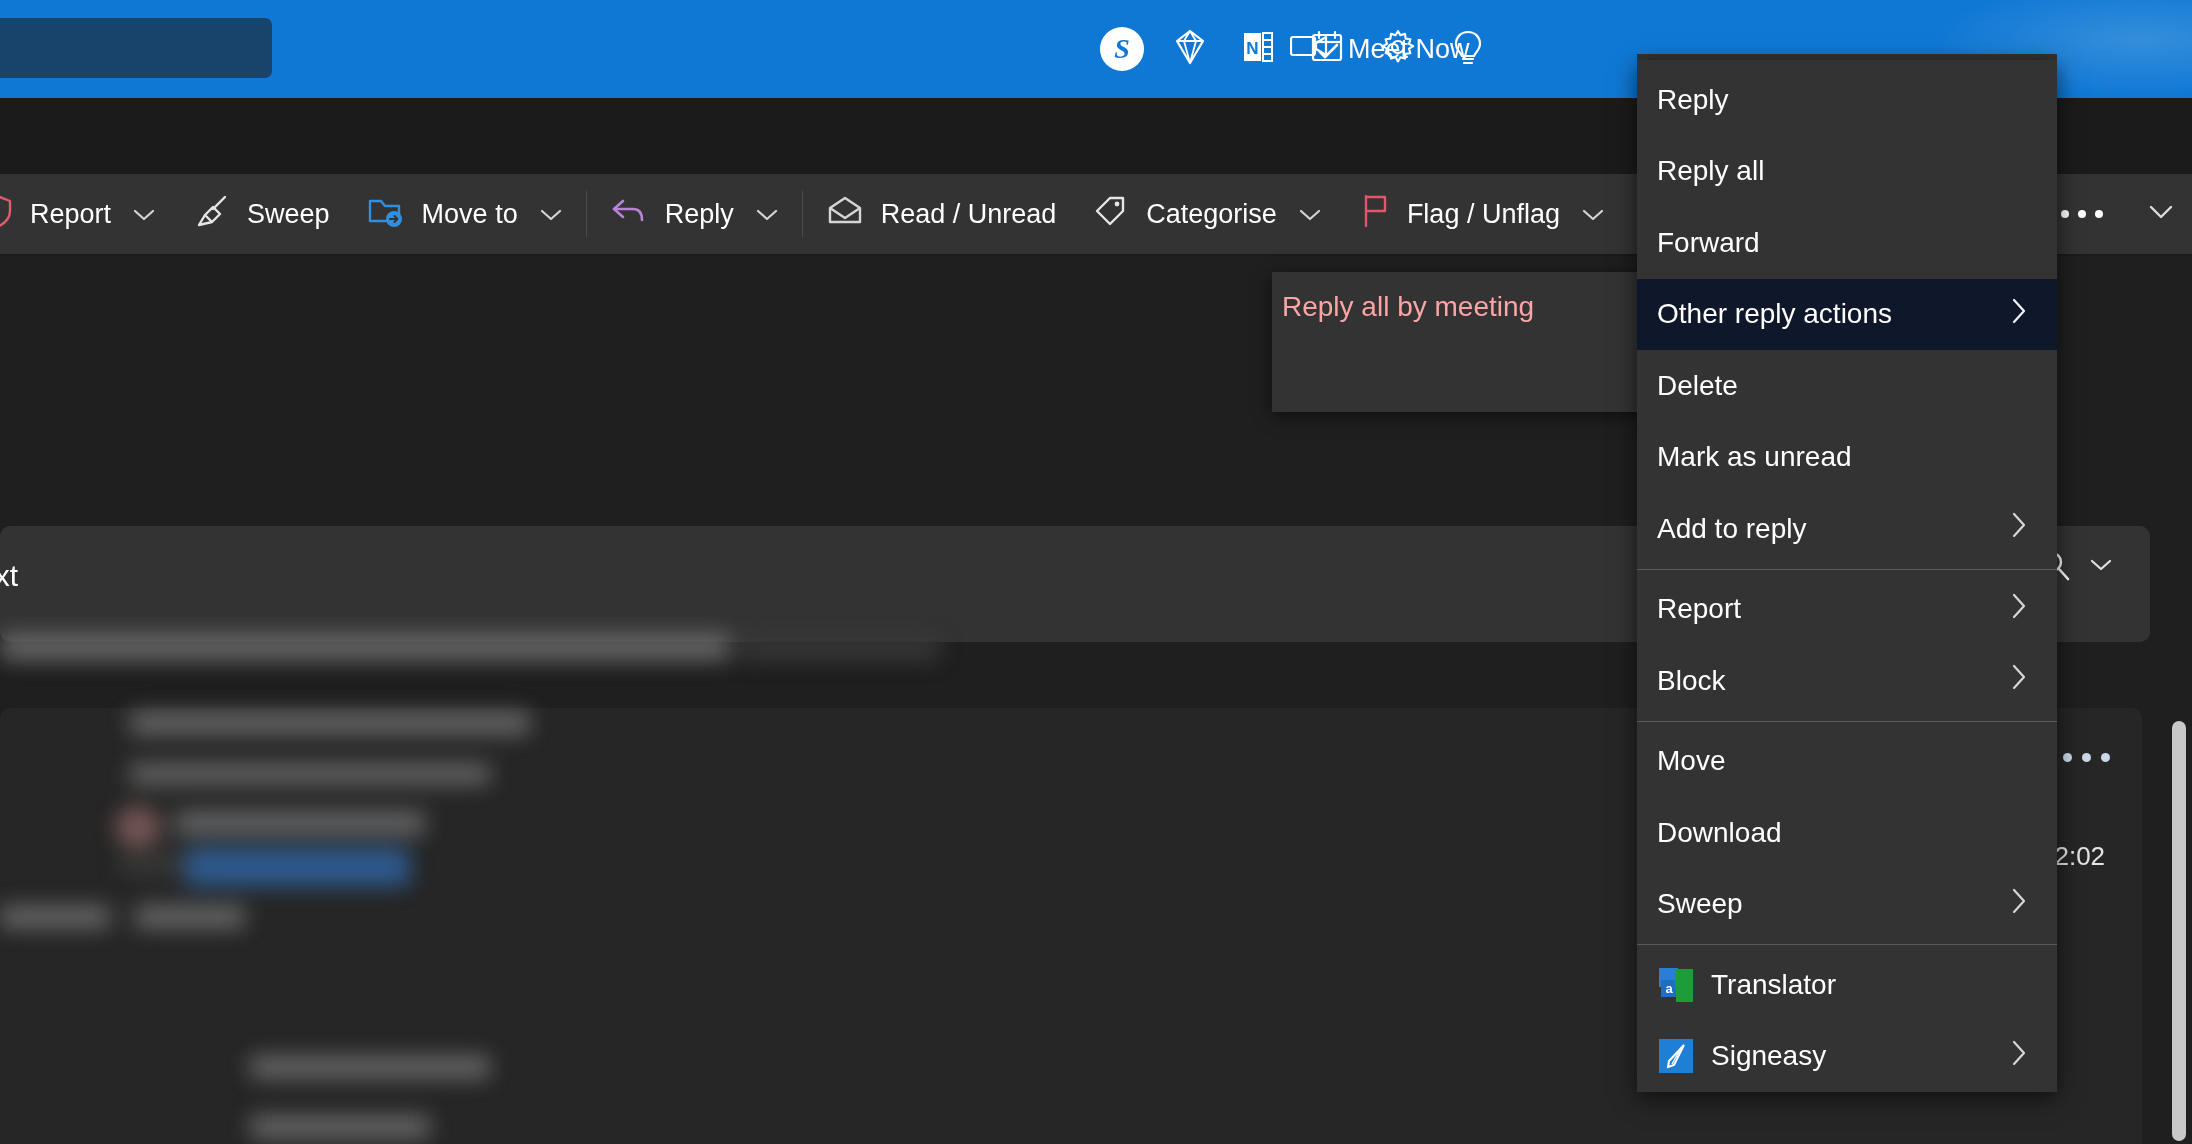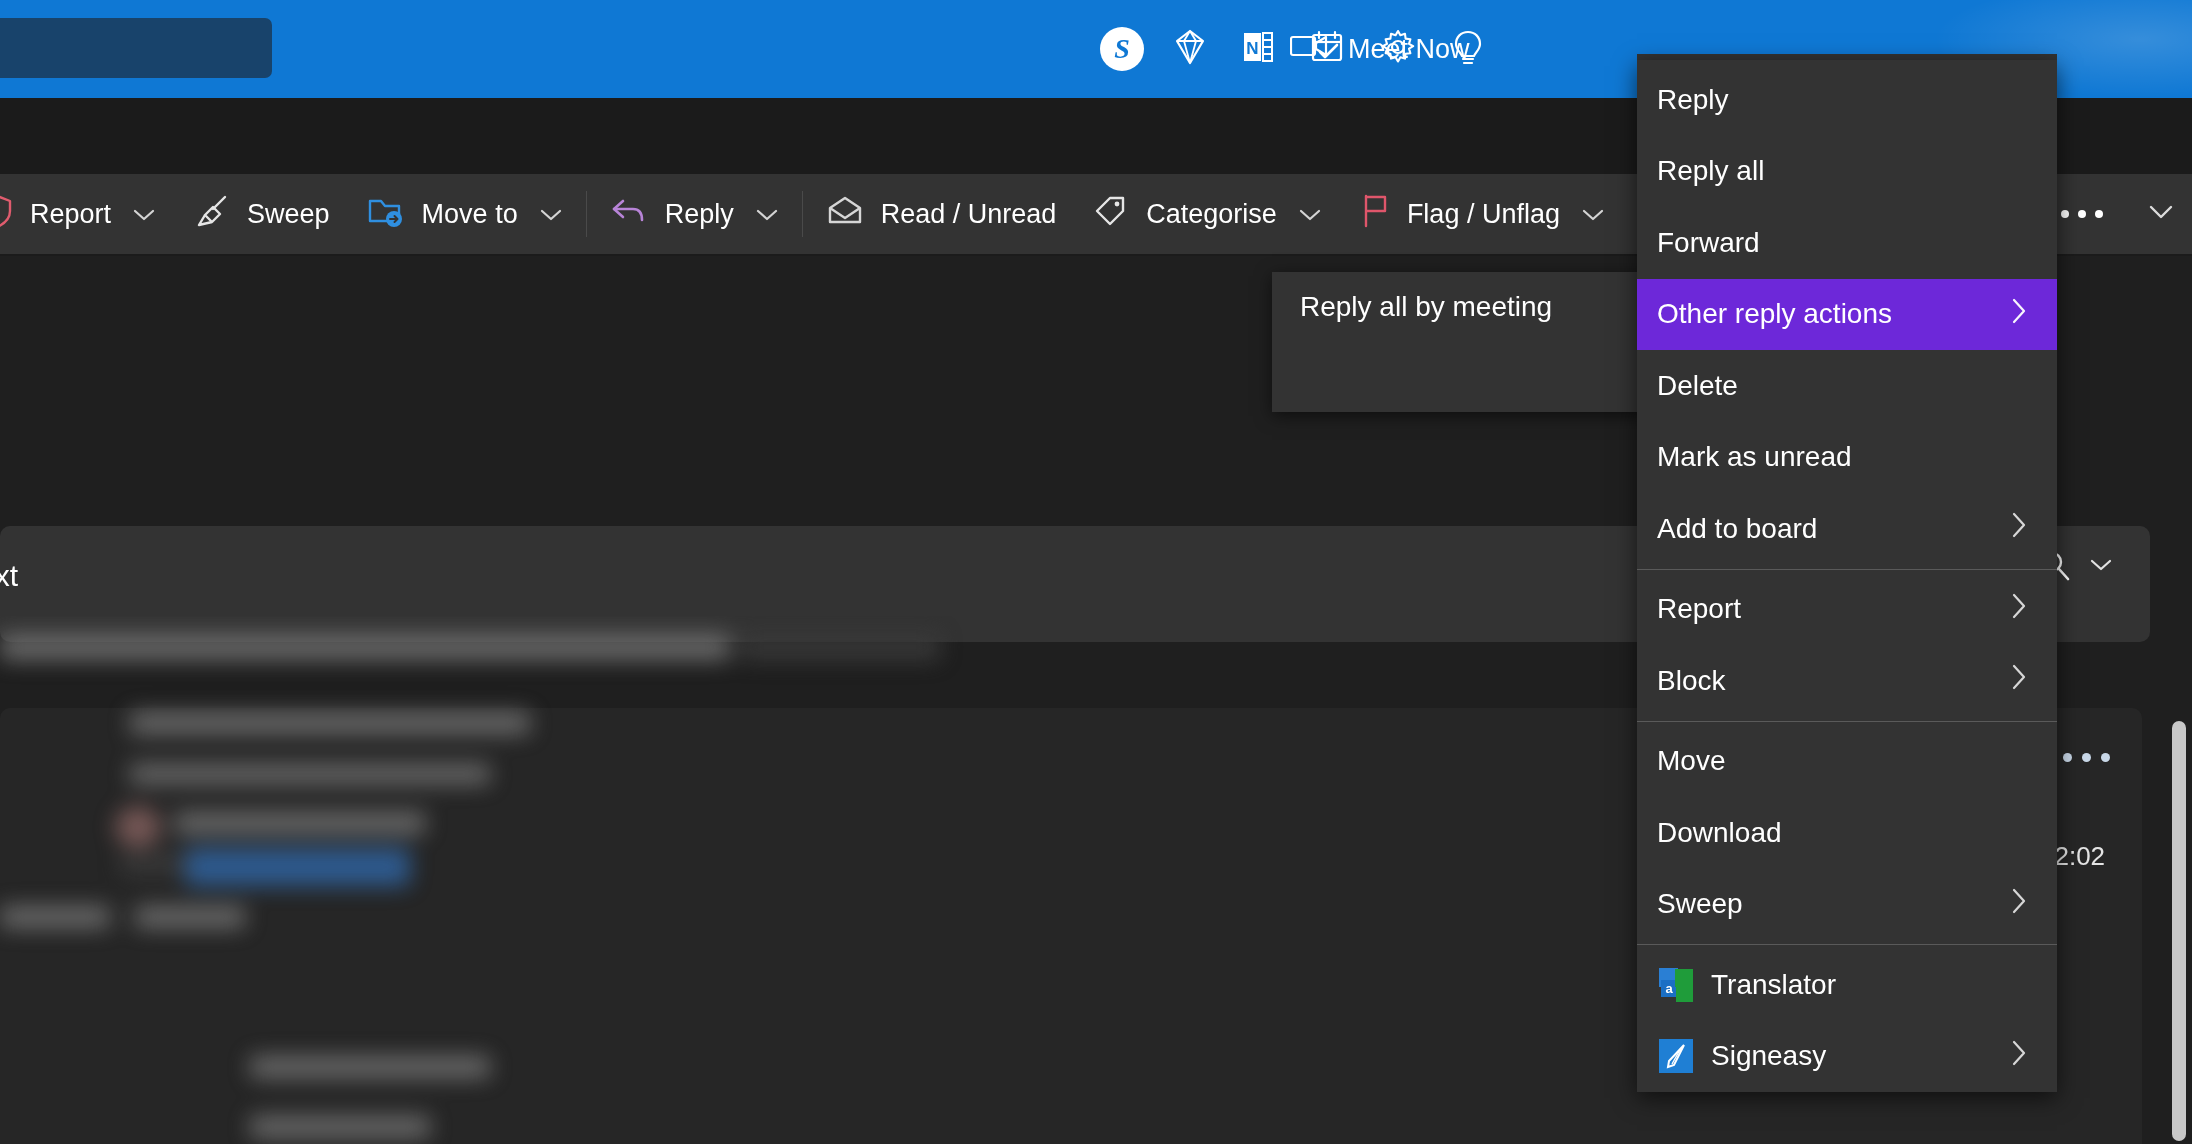--- a/index.html
+++ b/index.html
@@ -135,37 +135,37 @@
     position:absolute; right: 6px; top: 465px; width: 14px; height: 420px;
     background:#c8c8c8; border-radius: 7px;
   }
 
   
   .submenu {
     position: absolute; left: 1272px; top: 272px; width: 380px; height: 140px;
     background: #333333;
     box-shadow: 0 4px 16px rgba(0,0,0,.55);
   }
-  .submenu .mi { height: 70px; display:flex; align-items:center; padding-left: 28px;
-    color:#ffffff; font-size: 28px; white-space:nowrap; cursor:pointer; }
+  .submenu .mi { height: 70px; display:flex; align-items:center; padding-left: 10px;
+    color:#fca5a5; font-size: 28px; white-space:nowrap; cursor:pointer; }
 
   
   .ctxmenu {
     position: absolute; left: 1637px; top: 60px; width: 420px;
     background: #333333;
     box-shadow: 0 6px 22px rgba(0,0,0,.6);
     padding: 4px 0 0 0;
   }
   .ctx-item {
     height: 71.5px; display: flex; align-items: center;
     padding: 0 28px 0 20px; color: #ffffff; font-size: 28px;
     cursor: pointer; position: relative; white-space: nowrap;
   }
   .ctx-item .ci-label { flex: 1; }
-  .ctx-item.selected { background: #6d28d9; }
+  .ctx-item.selected { background: #0f172a; }
   .ctx-sep { height: 1px; background: #5a5a5a; margin: 4px 0; }
   .ctx-icon { width: 38px; height: 38px; margin-right: 16px; flex: none;
               display:flex; align-items:center; justify-content:center; }
   .chev-right { flex:none; opacity:.95; }
 
   
   .ico-translator { position:relative; width:34px; height:34px; }
   .ico-translator .tl { position:absolute; left:0; top:0; width:19px; height:19px; background:#2a7fd4; }
   .ico-translator .tl2 { position:absolute; left:2px; top:12px; width:16px; height:17px; background:#1b6fc4;
      color:#fff; font-size:13px; display:flex; align-items:center; justify-content:center; font-weight:700;}
@@ -455,21 +455,21 @@
           </svg>
       </span>
     </div>
     <div class="ctx-item">
       <span class="ci-label">Delete</span>
     </div>
     <div class="ctx-item">
       <span class="ci-label">Mark as unread</span>
     </div>
     <div class="ctx-item">
-      <span class="ci-label">Add to board</span>
+      <span class="ci-label">Add to reply</span>
       <span class="chev-right">
         <svg width="20" height="30" viewBox="0 0 20 30">
             <path d="M5 4 L15 15 L5 26" fill="none" stroke="#e0e0e0" stroke-width="2.2" stroke-linecap="round" stroke-linejoin="round"></path>
           </svg>
       </span>
     </div>
 
     <div class="ctx-sep"></div>
 
     <div class="ctx-item">

